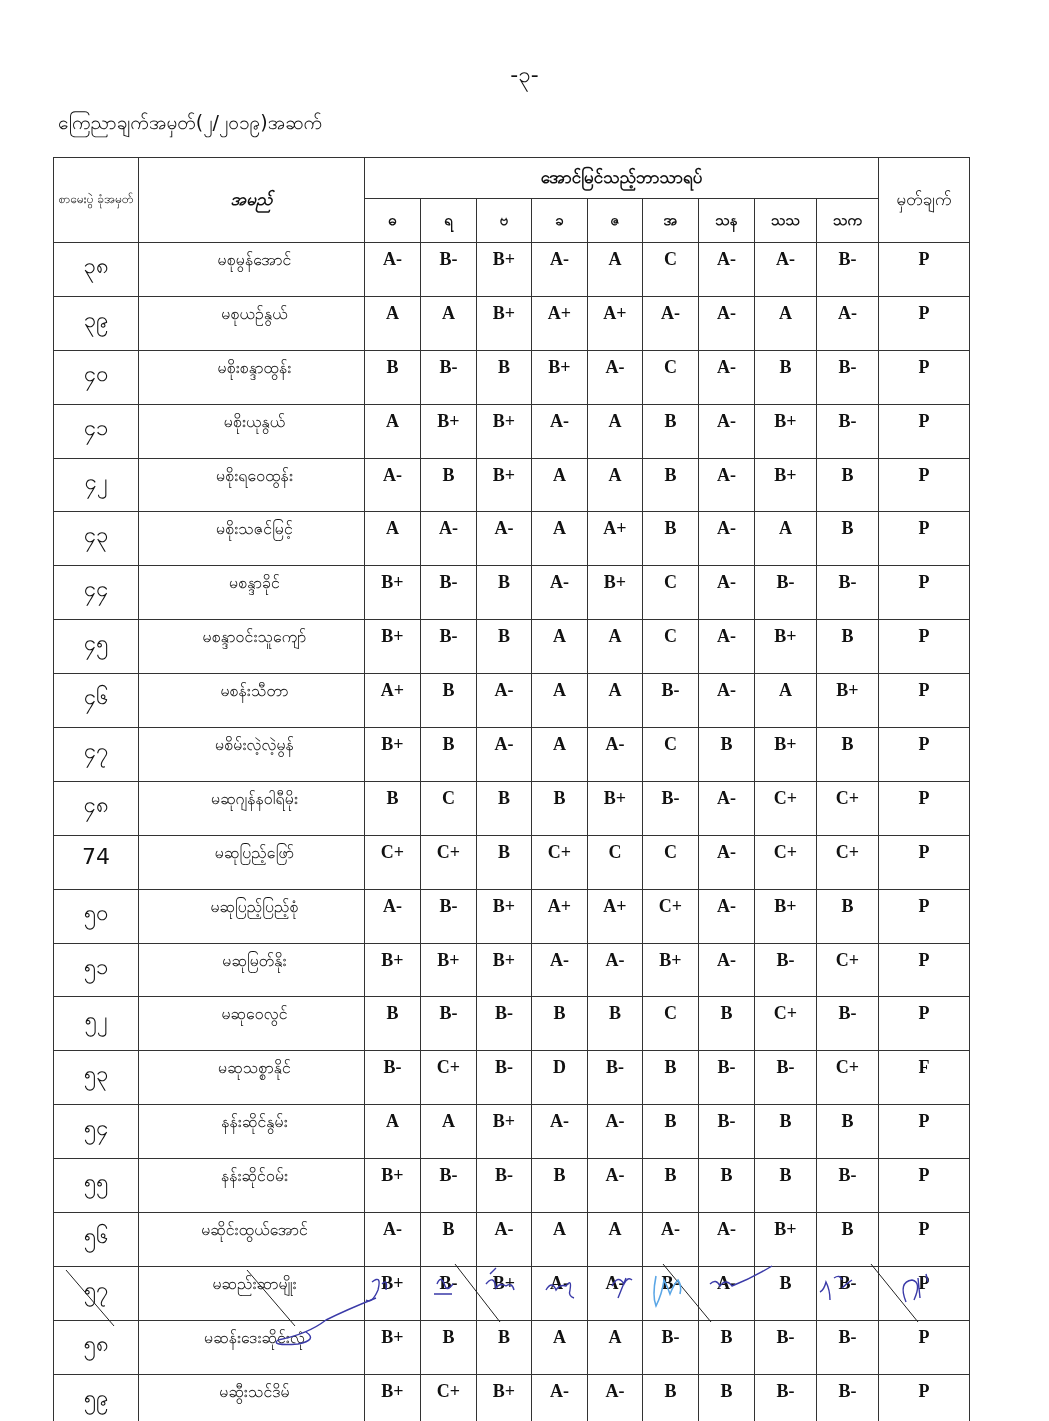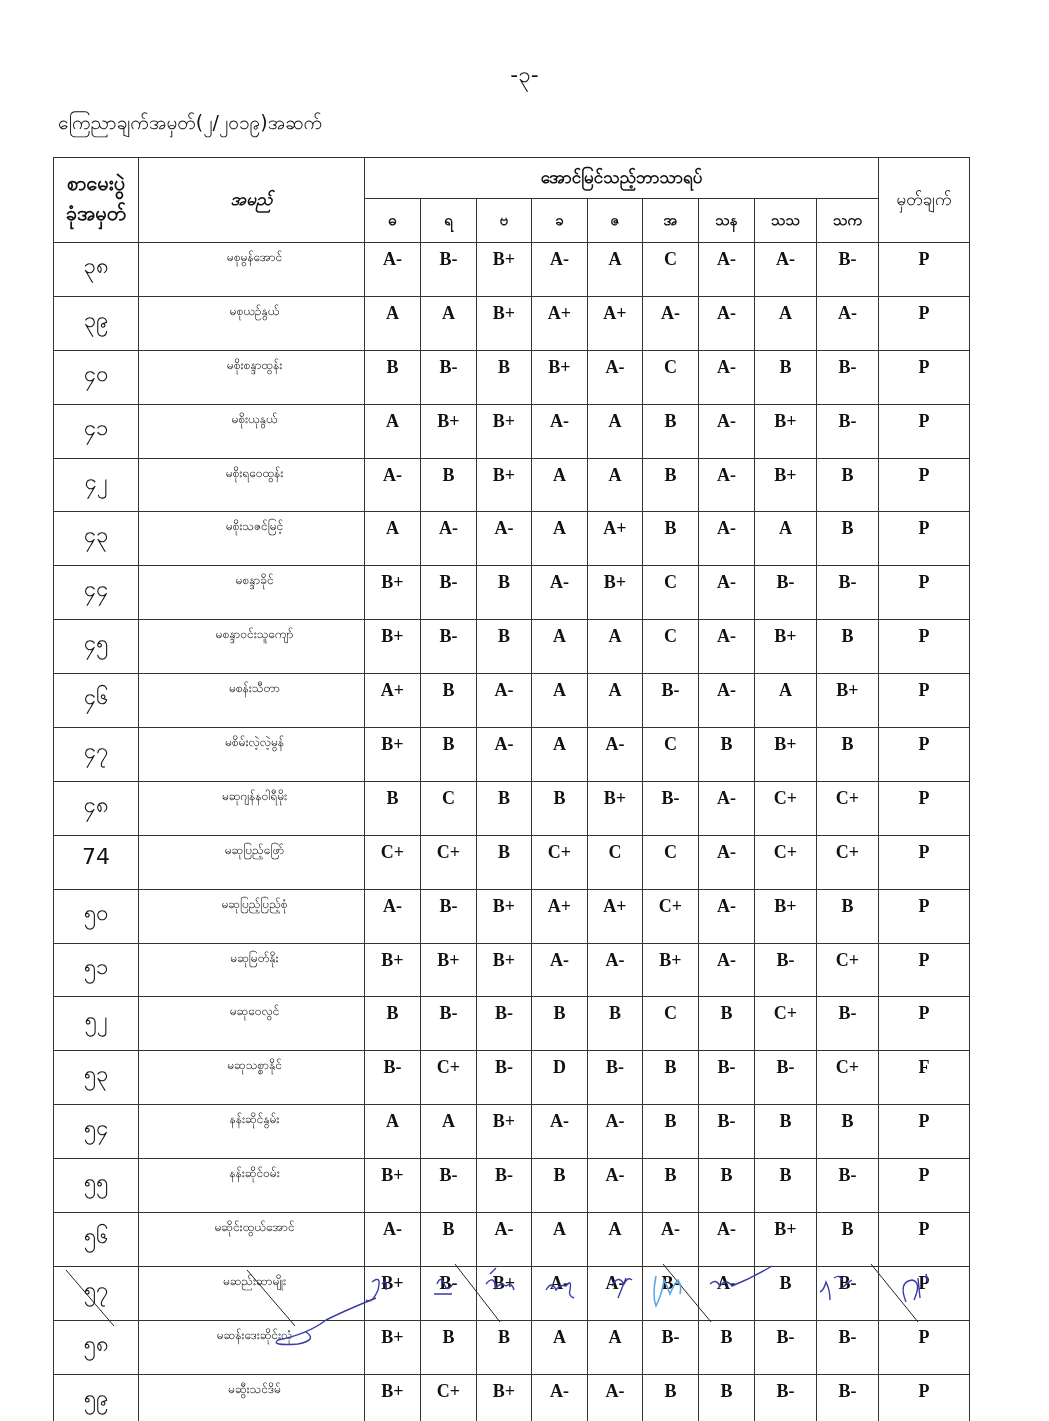--- a/index.html
+++ b/index.html
@@ -6,21 +6,21 @@
   body { width:1049px; height:1421px; position:relative; overflow:hidden; font-family:"DejaVu Sans", sans-serif; color:#111; }
   .page-num { position:absolute; left:0; width:1049px; top:60px; text-align:center; font-size:22px; }
   .subtitle { position:absolute; left:58px; top:110px; font-size:19px;text-align:center; }
   table.grades { position:absolute; left:53px; top:157px; border-collapse:collapse; table-layout:fixed; }
   table.grades td, table.grades th { border:1.3px solid #333; padding:0; text-align:center; }
   th { font-weight:normal; font-size:17px; }
   th.hdr-top { height:40px;margin-left:40px; }
   th.sub { height:43px; font-weight:bold; font-size:15px; }
   td { height:44.9px; vertical-align:top; padding-top:6px !important; }
   td.no { font-size:22px; padding-top:8px !important; }
-  td.name { text-align:right; padding-left:6px !important; font-size:12px;margin-left:47px; }
+  td.name { text-align:right; padding-left:6px !important; font-size:16px;margin-left:47px; }
   td.grade, td.remark { font-family:"Liberation Serif", serif; font-weight:bold; font-size:18px; }
   .sig-layer { position:absolute; left:0; top:1262px; width:1049px; height:159px; }
 </style>
 </head>
 <body>
 
 <div class="page-num">-၃-</div>
 <div class="subtitle">ကြေညာချက်အမှတ်(၂/၂၀၁၉)အဆက်</div>
 
 <table class="grades">
@@ -33,21 +33,21 @@
       <col style="width:56px">
       <col style="width:55px">
       <col style="width:56px">
       <col style="width:56px">
       <col style="width:62px">
       <col style="width:62px">
     <col style="width:91px">
   </colgroup>
   <thead>
     <tr>
-      <th rowspan="2" style="font-weight:bold;font-size:20px;padding:0 4px;">စာမေးပွဲ ခုံအမှတ်</th>
+      <th rowspan="2" style="font-weight:normal;font-size:12px;padding:0 4px;">စာမေးပွဲ ခုံအမှတ်</th>
       <th rowspan="2" style="font-weight:bold;font-style:italic;">အမည်</th>
       <th colspan="9" class="hdr-top" style="font-weight:bold;">အောင်မြင်သည့်ဘာသာရပ်</th>
       <th rowspan="2" style="font-weight:normal;text-align:center;">မှတ်ချက်</th>
     </tr>
     <tr id="subject-row">
         <th class="sub">ဓ</th>
         <th class="sub">ရ</th>
         <th class="sub">ဗ</th>
         <th class="sub">ခ</th>
         <th class="sub">ဇ</th>

